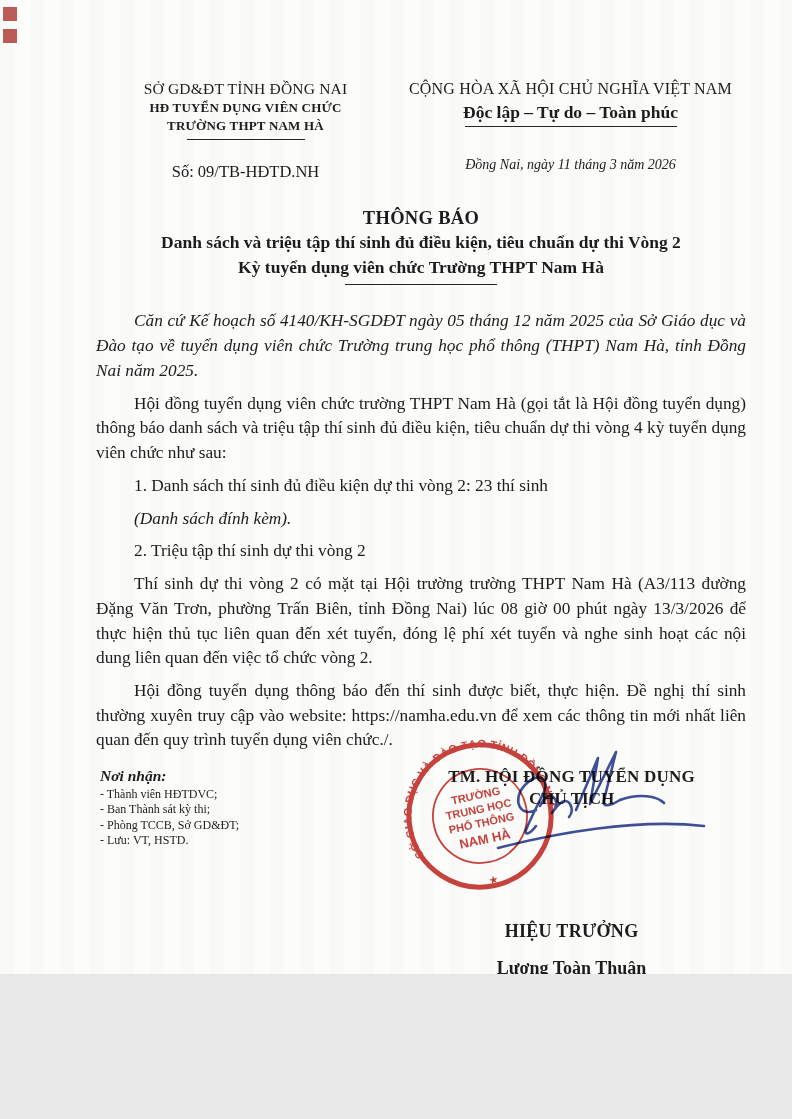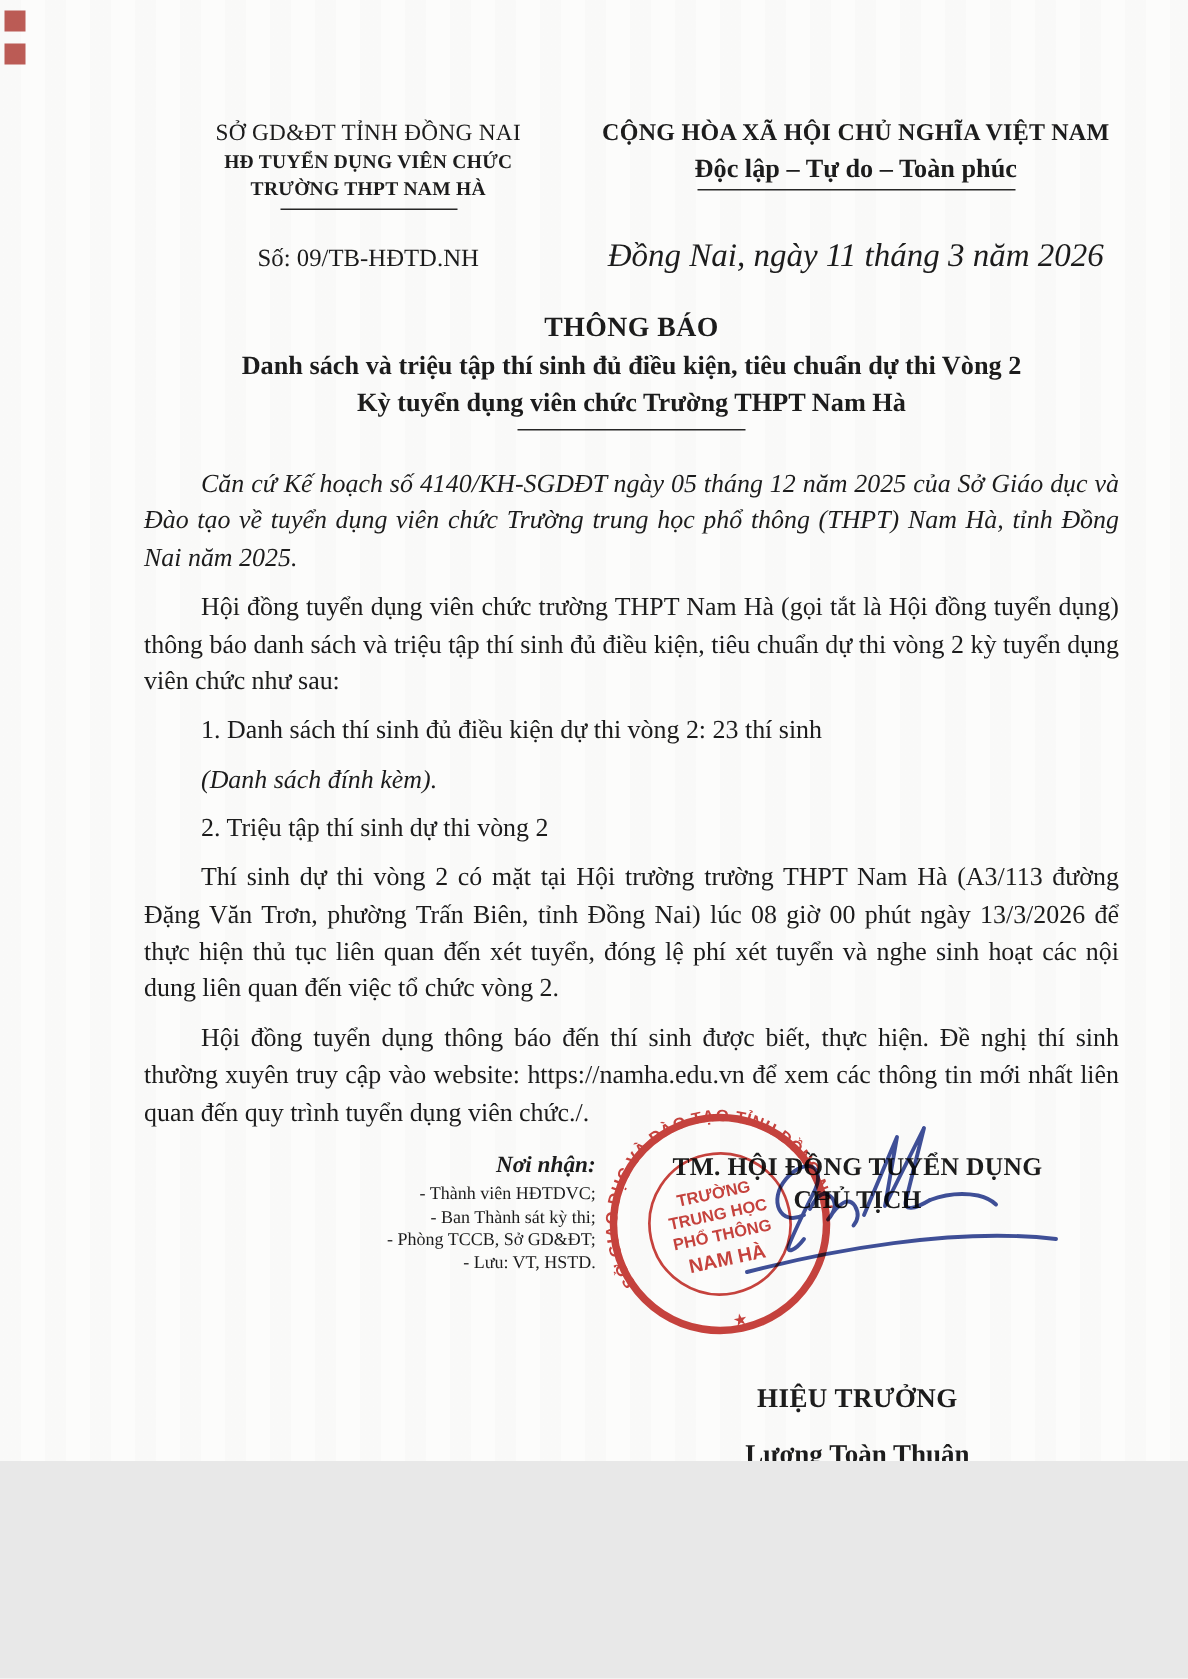--- a/index.html
+++ b/index.html
@@ -22,24 +22,24 @@
 
   
   .header{display:flex;width:100%;}
   .h-left{width:46%;text-align:center;}
   .h-right{width:54%;text-align:center;}
   .org-line1{font-size:15.5px;letter-spacing:.2px;}
   .org-line2,.org-line3{font-size:13px;font-weight:bold;letter-spacing:.2px;line-height:1.38;}
   .org-line1{line-height:1.38;}
   .rule-left{width:118px;border-top:1.6px solid #262626;margin:4px auto 0 auto;}
   .doc-number{font-size:16.5px;margin-top:22px;}
-  .nat-line1{font-size:16px;font-weight:bold;letter-spacing:.2px;line-height:1.4;}
+  .nat-line1{font-size:16px;font-weight:normal;letter-spacing:.2px;line-height:1.4;}
   .nat-line2{font-size:17.5px;font-weight:bold;margin-top:2px;}
   .rule-right{width:212px;border-top:1.6px solid #262626;margin:3px auto 0 auto;}
-  .dateline{font-size:22px;font-style:italic;margin-top:30px;}
+  .dateline{font-size:14px;font-style:italic;margin-top:30px;}
 
   
   .title-block{text-align:center;margin-top:26px;}
   .doc-title{font-size:18.5px;font-weight:bold;letter-spacing:.3px;}
   .doc-subtitle{font-size:17.5px;font-weight:bold;line-height:1.32;margin-top:2px;}
   .rule-title{width:152px;border-top:1.7px solid #262626;margin:5px auto 0 auto;}
 
   
   .body-block{margin-top:24px;}
   .body-block p{
@@ -47,21 +47,21 @@
     font-size:17.3px;
     line-height:1.43;
     text-align:justify;
     text-indent:38px;
     font-family:Liberation Serif, serif;
   }
   .italic{font-style:italic;}
 
   
   .footer{display:flex;margin-top:14px;}
-  .recipients{width:46%;padding-left:4px;text-align:right;}
+  .recipients{width:46%;padding-left:4px;}
   .recip-title{font-size:15.5px;font-weight:bold;font-style:italic;margin-bottom:2px;}
   .recip-item{font-size:12px;line-height:1.27;}
   .signing{width:54%;text-align:center;}
   .sign-org{font-size:17px;font-weight:bold;letter-spacing:.2px;}
   .sign-role{font-size:17px;font-weight:bold;margin-top:2px;}
   .sign-spacer{height:112px;}
   .sign-pos{font-size:18px;font-weight:bold;letter-spacing:.3px;}
   .sign-name{font-size:18px;font-weight:bold;margin-top:16px;}
 
   
@@ -104,21 +104,21 @@
 
     <div class="title-block">
       <div class="doc-title">THÔNG BÁO</div>
       <div class="doc-subtitle">Danh sách và triệu tập thí sinh đủ điều kiện, tiêu chuẩn dự thi Vòng 2</div>
       <div class="doc-subtitle">Kỳ tuyển dụng viên chức Trường THPT Nam Hà</div>
       <div class="rule-title"></div>
     </div>
 
     <div class="body-block">
       <p class="italic">Căn cứ Kế hoạch số 4140/KH-SGDĐT ngày 05 tháng 12 năm 2025 của Sở Giáo dục và Đào tạo về tuyển dụng viên chức Trường trung học phổ thông (THPT) Nam Hà, tỉnh Đồng Nai năm 2025.</p>
-      <p>Hội đồng tuyển dụng viên chức trường THPT Nam Hà (gọi tắt là Hội đồng tuyển dụng) thông báo danh sách và triệu tập thí sinh đủ điều kiện, tiêu chuẩn dự thi vòng 2 kỳ tuyển dụng viên chức như sau:</p>
+      <p>Hội đồng tuyển dụng viên chức trường THPT Nam Hà (gọi tắt là Hội đồng tuyển dụng) thông báo danh sách và triệu tập thí sinh đủ điều kiện, tiêu chuẩn dự thi vòng 4 kỳ tuyển dụng viên chức như sau:</p>
       <p>1. Danh sách thí sinh đủ điều kiện dự thi vòng 2: 23 thí sinh</p>
       <p class="italic">(Danh sách đính kèm).</p>
       <p>2. Triệu tập thí sinh dự thi vòng 2</p>
       <p>Thí sinh dự thi vòng 2 có mặt tại Hội trường trường THPT Nam Hà (A3/113 đường Đặng Văn Trơn, phường Trấn Biên, tỉnh Đồng Nai) lúc 08 giờ 00 phút ngày 13/3/2026 để thực hiện thủ tục liên quan đến xét tuyển, đóng lệ phí xét tuyển và nghe sinh hoạt các nội dung liên quan đến việc tổ chức vòng 2.</p>
       <p>Hội đồng tuyển dụng thông báo đến thí sinh được biết, thực hiện. Đề nghị thí sinh thường xuyên truy cập vào website: https://namha.edu.vn để xem các thông tin mới nhất liên quan đến quy trình tuyển dụng viên chức./.</p>
     </div>
 
     <div class="footer">
       <div class="recipients">
         <div class="recip-title">Nơi nhận:</div>

